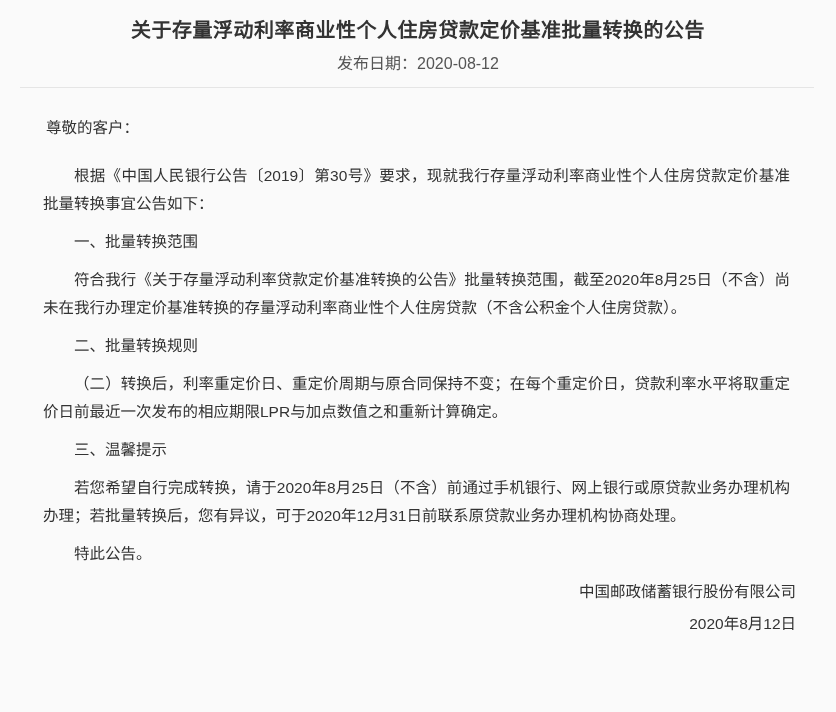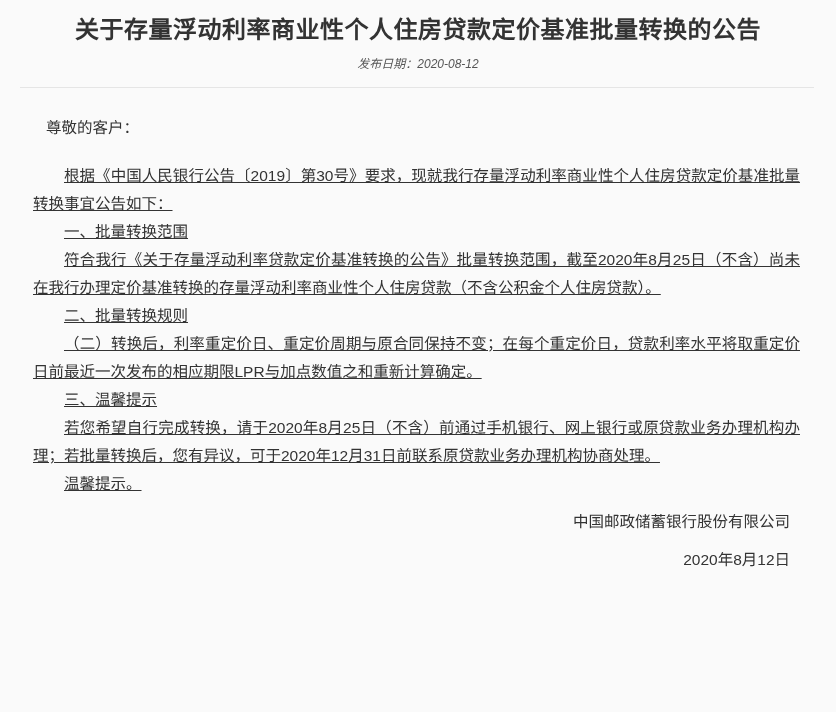--- a/index.html
+++ b/index.html
@@ -18,60 +18,58 @@
     width: 836px;
     height: 712px;
     box-sizing: border-box;
   }
   .header {
     text-align: center;
     padding-top: 16px;
   }
   .title {
     margin: 0;
-    font-size: 24px;
+    font-size: 20px;
     line-height: 28px;
     font-weight: bold;
     color: #333333;
     letter-spacing: 0.5px;
   }
   .pub-date {
     margin-top: 11px;
-    font-size: 12px;
+    font-size: 16px;
     line-height: 18px;
     color: #555555;
-    font-style: italic;
   }
   .divider {
     border: none;
     border-top: 1px solid #e5e5e5;
     margin: 14px 22px 0 20px;
     height: 0;
   }
   .body {
     padding: 26px 36px 0 33px;
     font-size: 15.5px;
     line-height: 28px;
     color: #333333;
   }
   .salutation {
     margin: 0 0 20px 13px;
   }
   .para {
-    margin: 0;
+    margin: 10px;
     text-indent: 2em;
     text-align: justify;
-    text-decoration: underline;
   }
   .signature {
     text-align: right;
     margin: 0;
   }
   .signature p {
-    margin: 10px;
+    margin: 4px;
   }
 </style>
 </head>
 <body>
 
 <div class="page">
 
   <div class="header">
     <h1 class="title">关于存量浮动利率商业性个人住房贷款定价基准批量转换的公告</h1>
     <div class="pub-date">发布日期：2020-08-12</div>
@@ -81,21 +79,21 @@
 
   <div class="body">
     <p class="salutation">尊敬的客户：</p>
     <p class="para">根据《中国人民银行公告〔2019〕第30号》要求，现就我行存量浮动利率商业性个人住房贷款定价基准批量转换事宜公告如下：</p>
     <p class="para">一、批量转换范围</p>
     <p class="para">符合我行《关于存量浮动利率贷款定价基准转换的公告》批量转换范围，截至2020年8月25日（不含）尚未在我行办理定价基准转换的存量浮动利率商业性个人住房贷款（不含公积金个人住房贷款）。</p>
     <p class="para">二、批量转换规则</p>
     <p class="para">（二）转换后，利率重定价日、重定价周期与原合同保持不变；在每个重定价日，贷款利率水平将取重定价日前最近一次发布的相应期限LPR与加点数值之和重新计算确定。</p>
     <p class="para">三、温馨提示</p>
     <p class="para">若您希望自行完成转换，请于2020年8月25日（不含）前通过手机银行、网上银行或原贷款业务办理机构办理；若批量转换后，您有异议，可于2020年12月31日前联系原贷款业务办理机构协商处理。</p>
-    <p class="para">温馨提示。</p>
+    <p class="para">特此公告。</p>
 
     <div class="signature">
       <p>中国邮政储蓄银行股份有限公司</p>
       <p>2020年8月12日</p>
     </div>
   </div>
 
 </div>
 
 </body></html>

